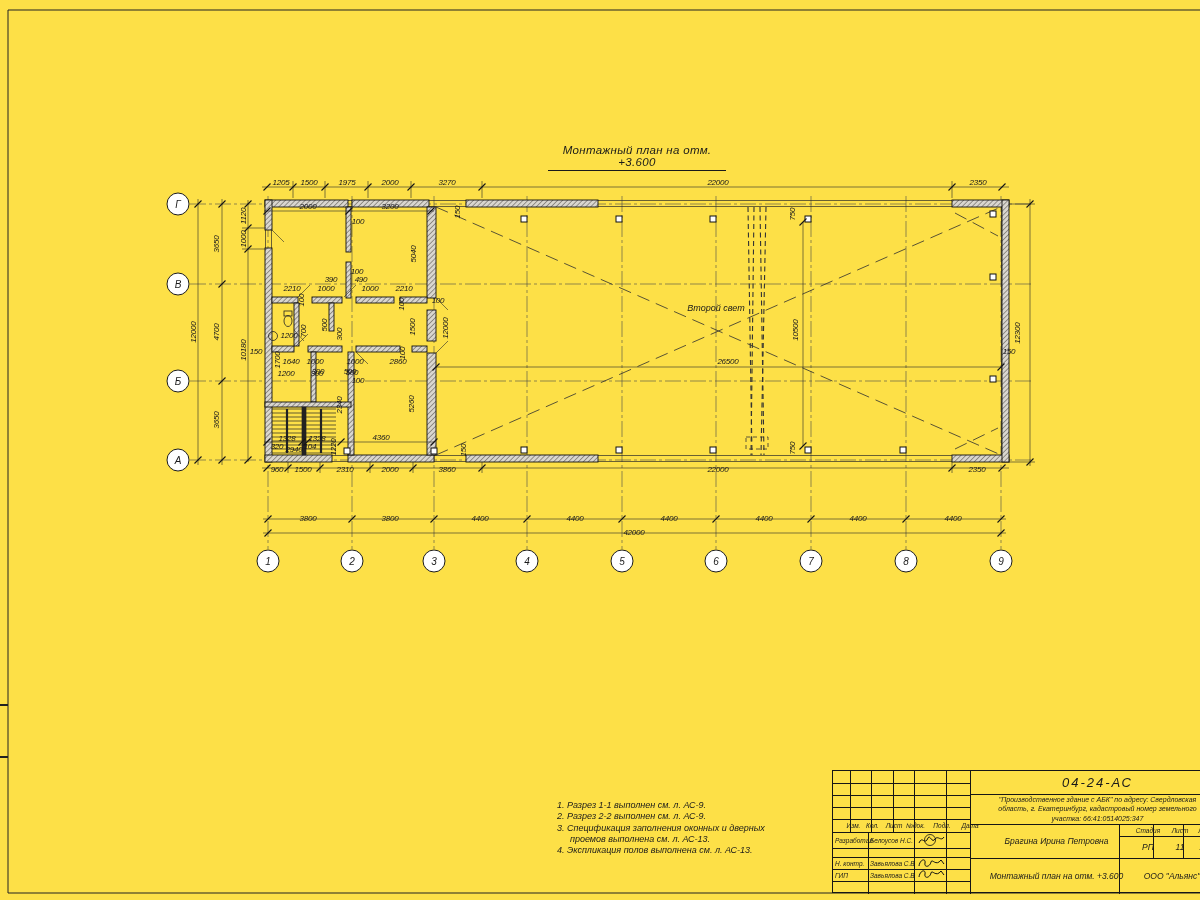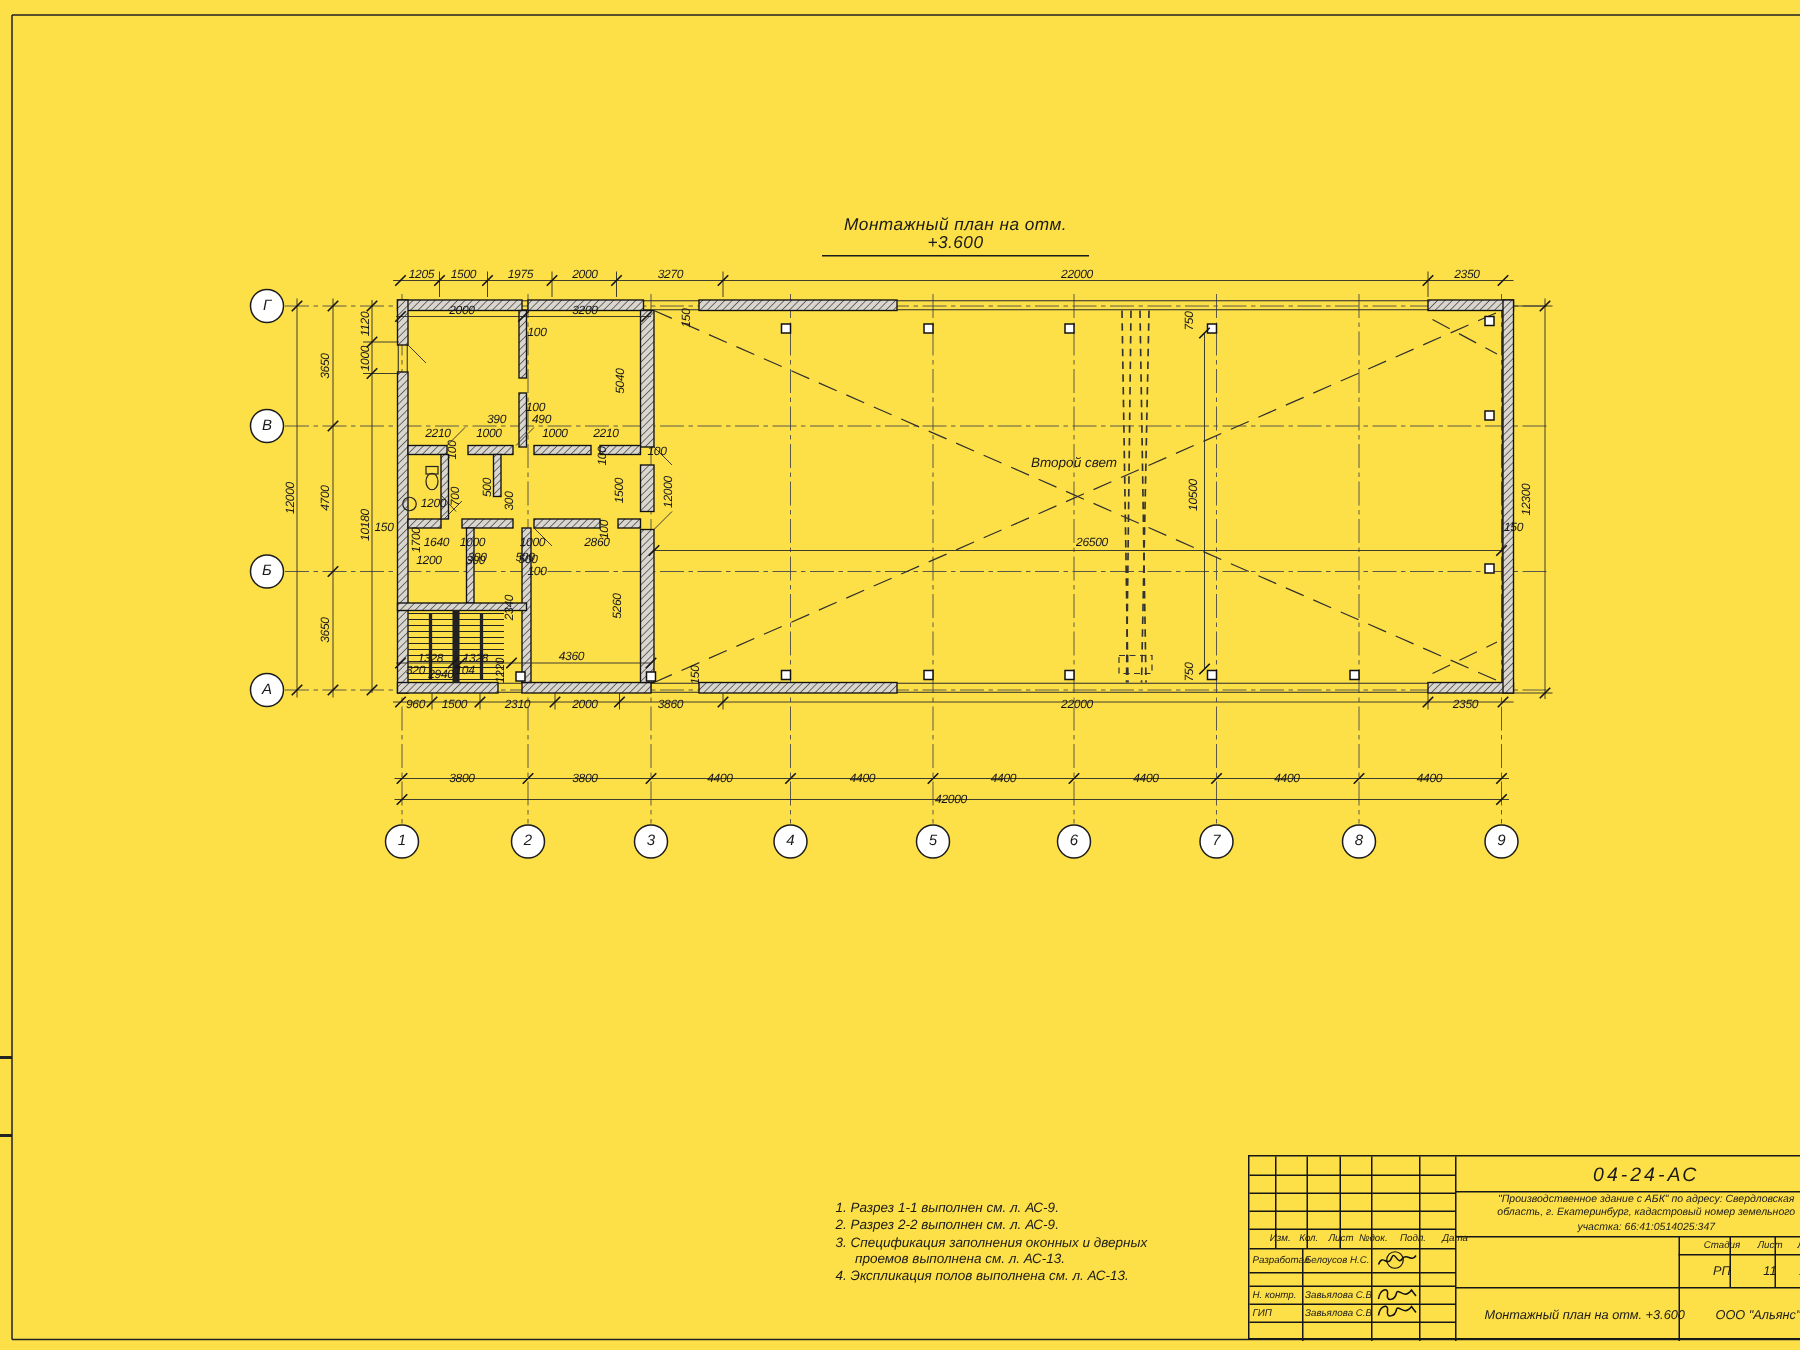--- a/index.html
+++ b/index.html
@@ -380,20 +380,21 @@
     <svg class="sig" style="left:84px;top:97px;" width="28" height="12">
       <path d="M2 9 C3 2 9 1 8 6 C7 11 13 10 14 5 C15 1 19 10 24 3 L27 7" stroke="#111" fill="none" stroke-width="1"></path>
     </svg>
 
     <div class="tc docnum" style="left:137px;top:0;width:231px;height:23px;">04-24-АС</div>
     <div class="tc desc" style="left:137px;top:23px;width:231px;height:30px;">
       <div>"Производственное здание с АБК" по адресу: Свердловская</div>
       <div>область, г. Екатеринбург, кадастровый номер земельного</div>
       <div>участка: 66:41:0514025:347</div>
     </div>
+    <div class="tc big" style="left:137px;top:53px;width:149px;height:34px;">Брагина Ирина Петровна</div>
     <div class="tc big" style="left:137px;top:87px;width:149px;height:36px;">Монтажный план на отм. +3.600</div>
     <div class="tc" style="left:286px;top:53px;width:34px;height:12px;">Стадия</div>
     <div class="tc" style="left:320px;top:53px;width:30px;height:12px;">Лист</div>
     <div class="tc" style="left:350px;top:53px;width:18px;height:12px;">Лис</div>
     <div class="tc big" style="left:286px;top:65px;width:34px;height:22px;">РП</div>
     <div class="tc big" style="left:320px;top:65px;width:30px;height:22px;">11</div>
     <div class="tc big" style="left:350px;top:65px;width:18px;height:22px;">13</div>
     <div class="tc big" style="left:286px;top:87px;width:82px;height:36px;">ООО "Альянс"</div>
   </div>
 </div>

